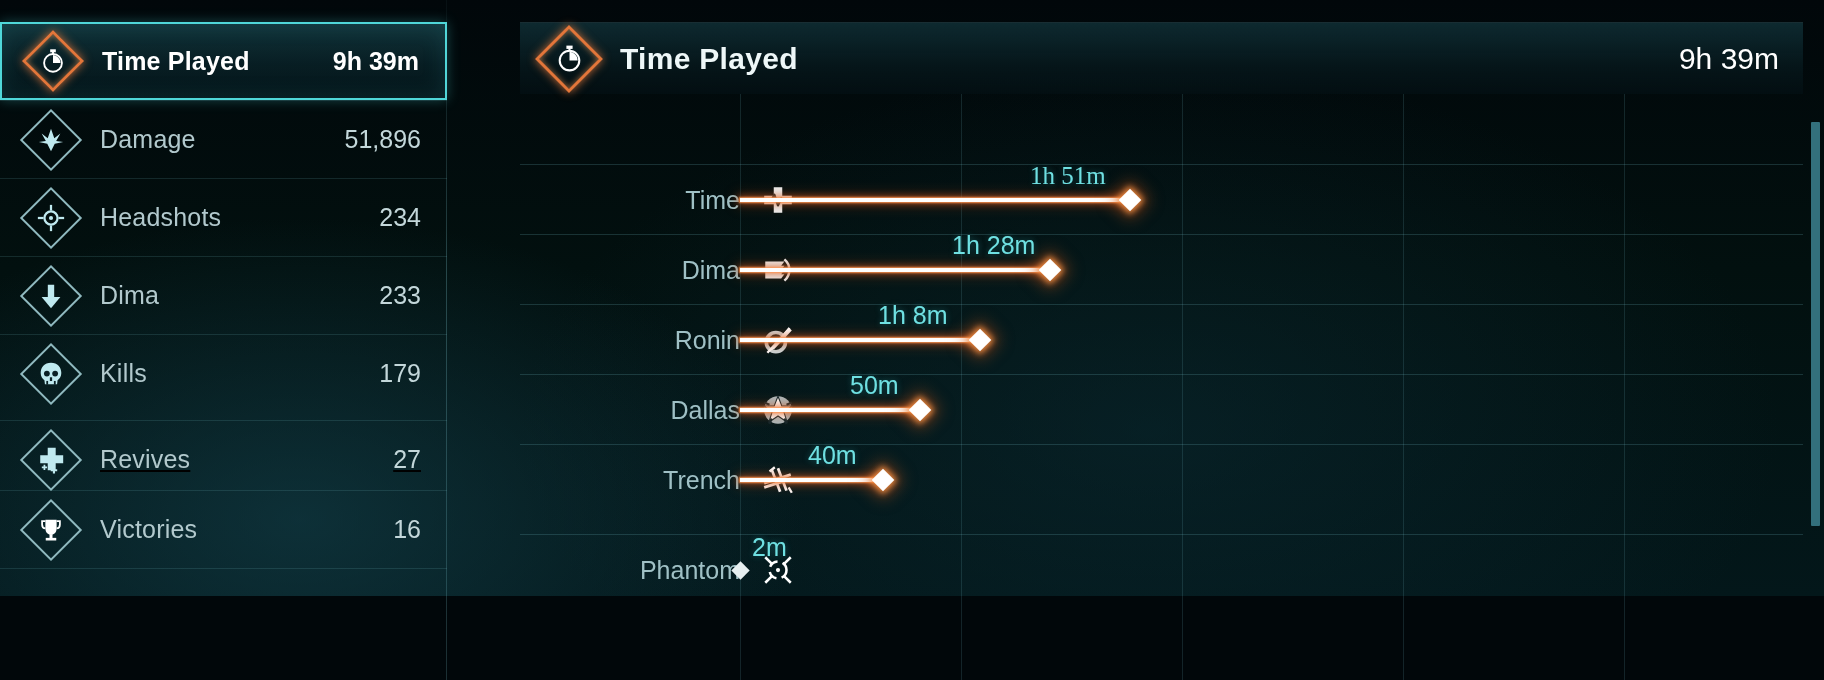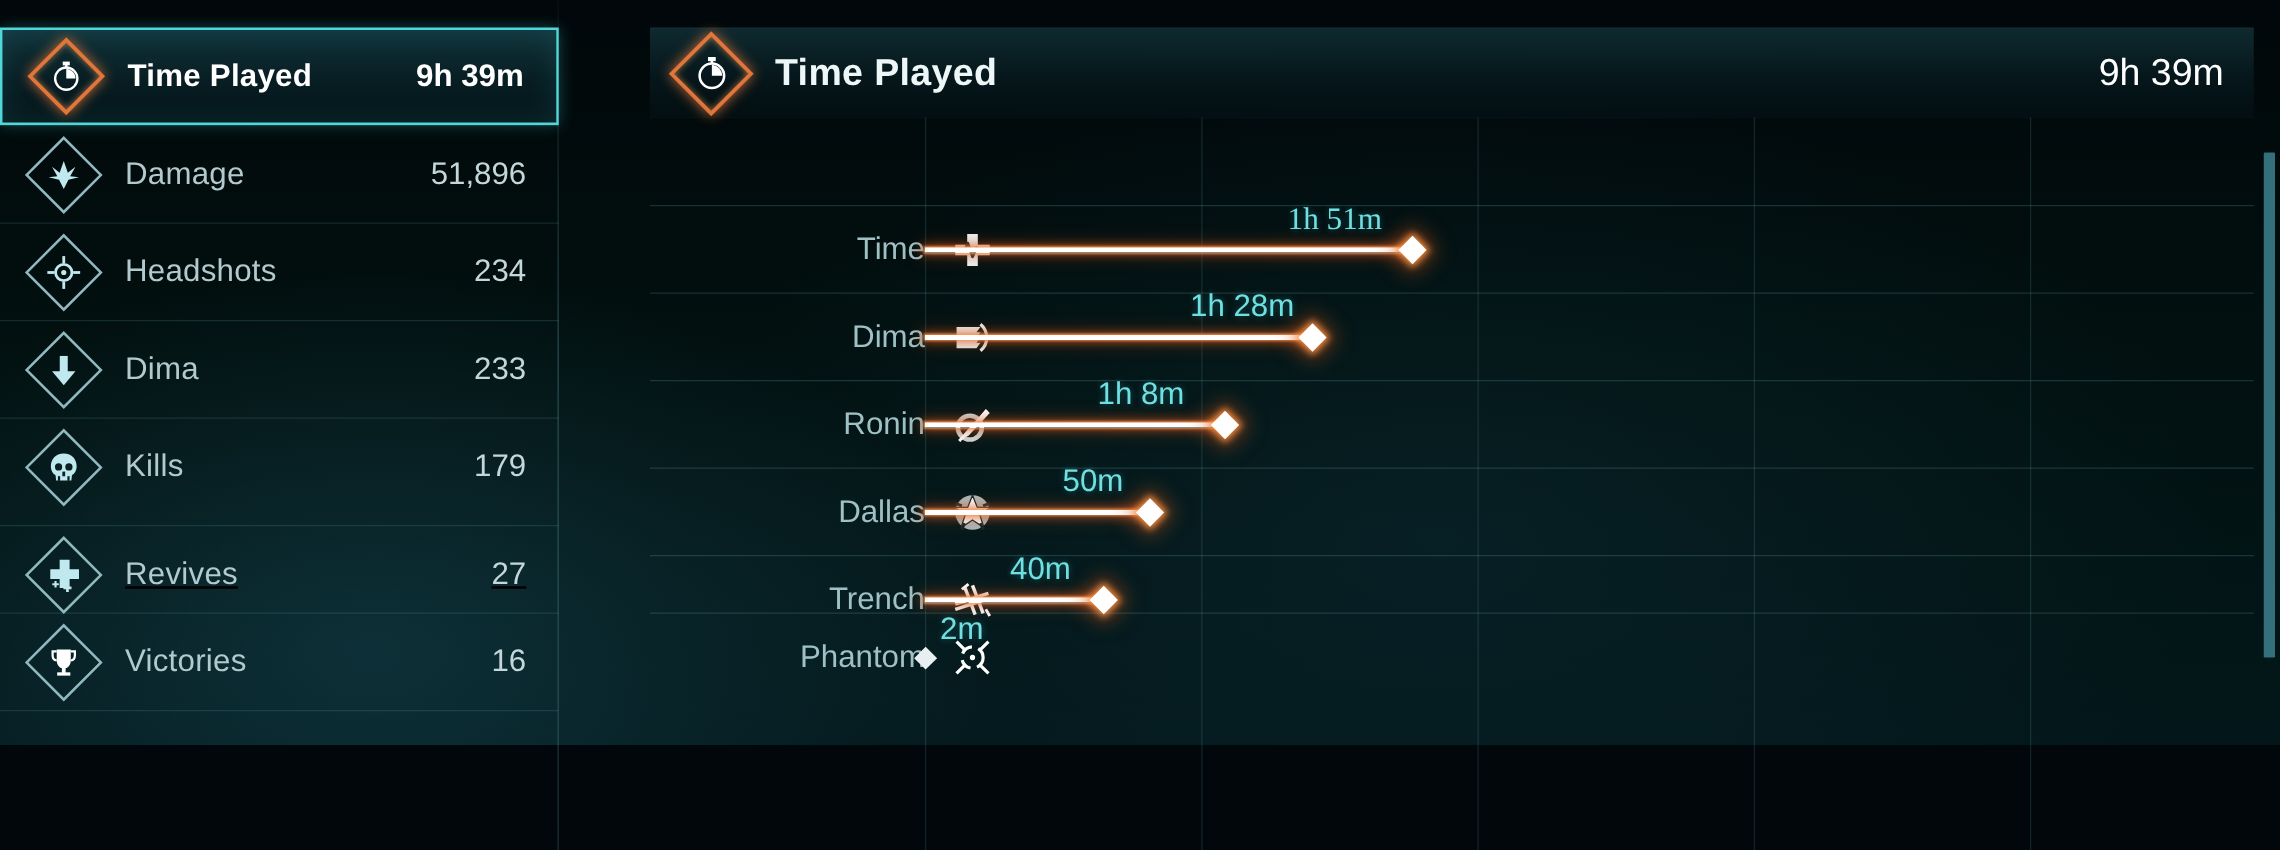--- a/index.html
+++ b/index.html
@@ -331,21 +331,21 @@
             <path d="M8 8 L13 4 M26 23 L29 28" stroke="#ffffff" stroke-width="2.2"></path>
           </svg>
         </div>
         <div class="bar-wrap" style="width:143px;">
           <div class="bar-line" style="width:143px;"></div>
           <div class="bar-cap" style="left:135px;"></div>
           <div class="bar-val" style="left:68px;">40m</div>
         </div>
       </div>
 
-      <div class="chart-row" style="top:396px;">
+      <div class="chart-row" style="top:440px;">
         <div class="cat">Phantom</div>
         <div class="cico">
           <svg width="34" height="34" viewBox="0 0 32 32">
             <circle cx="16" cy="16" r="8" fill="none" stroke="#ffffff" stroke-width="2.4" stroke-dasharray="9 5"></circle>
             <circle cx="16" cy="16" r="2" fill="#ffffff"></circle>
             <path d="M4 4 L11 11 M28 4 L21 11 M4 28 L11 21 M28 28 L21 21" stroke="#ffffff" stroke-width="2.4"></path>
           </svg>
         </div>
         <div class="bar-wrap" style="width:16px;">
           <div class="bar-cap zero" style="left:-6px;"></div>

